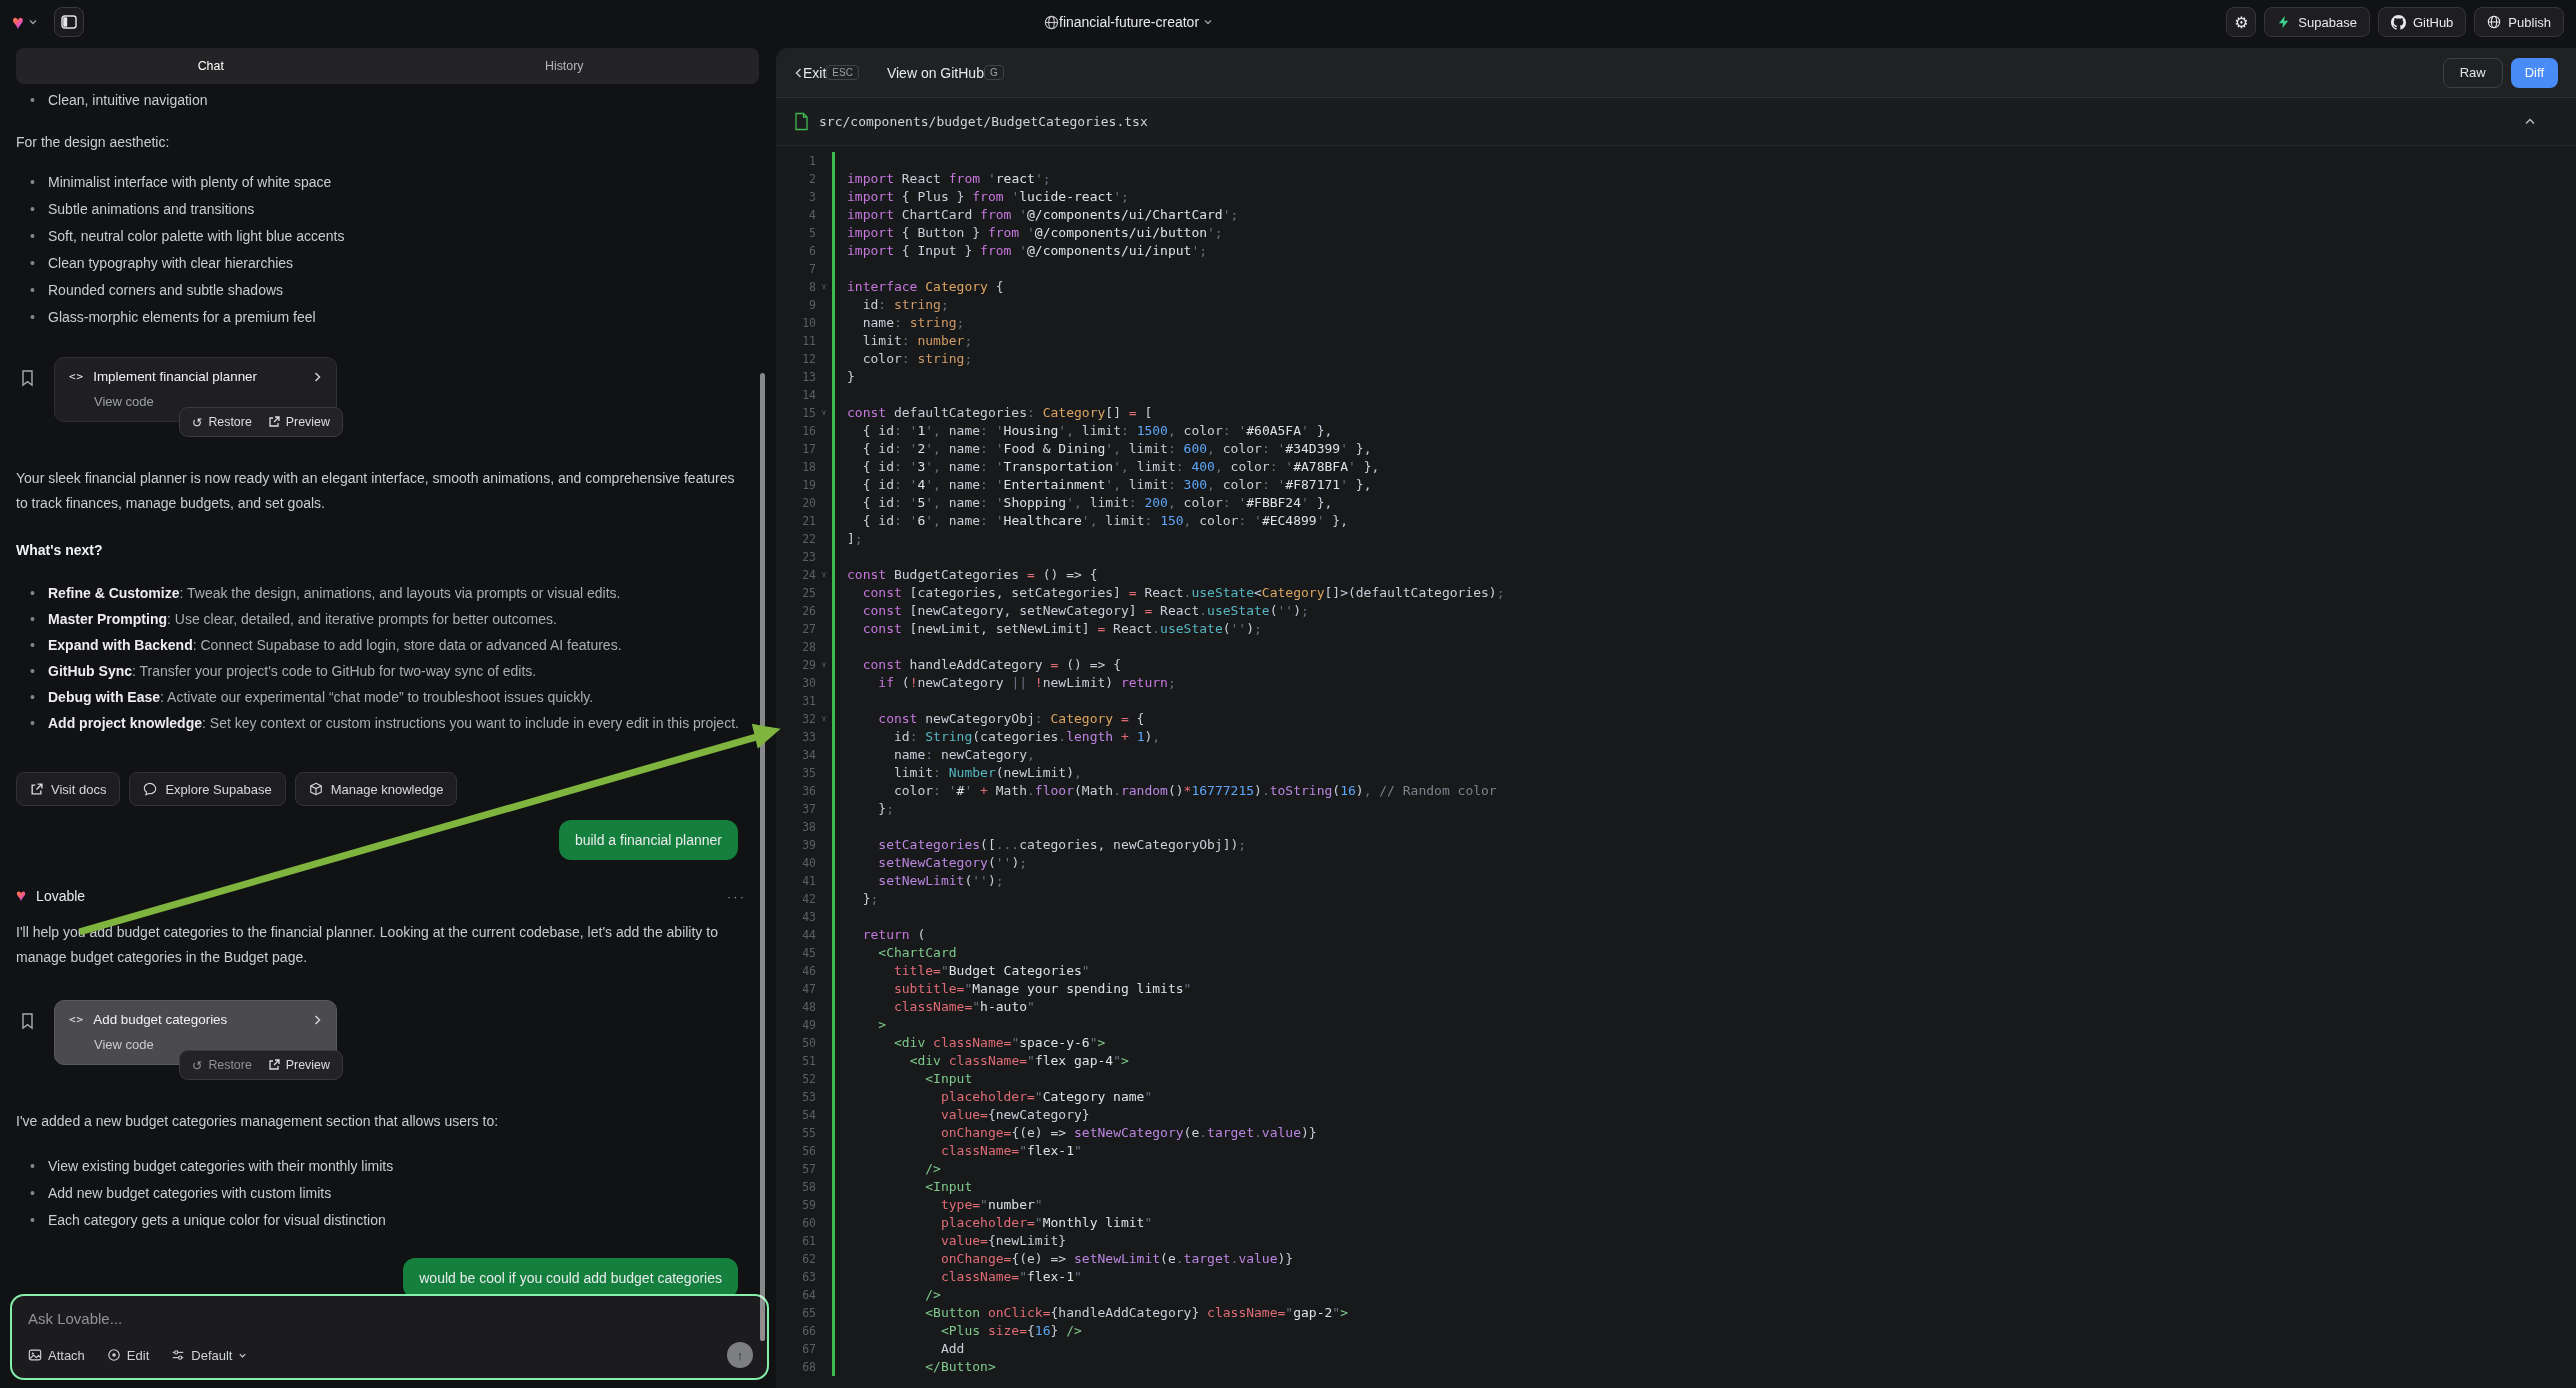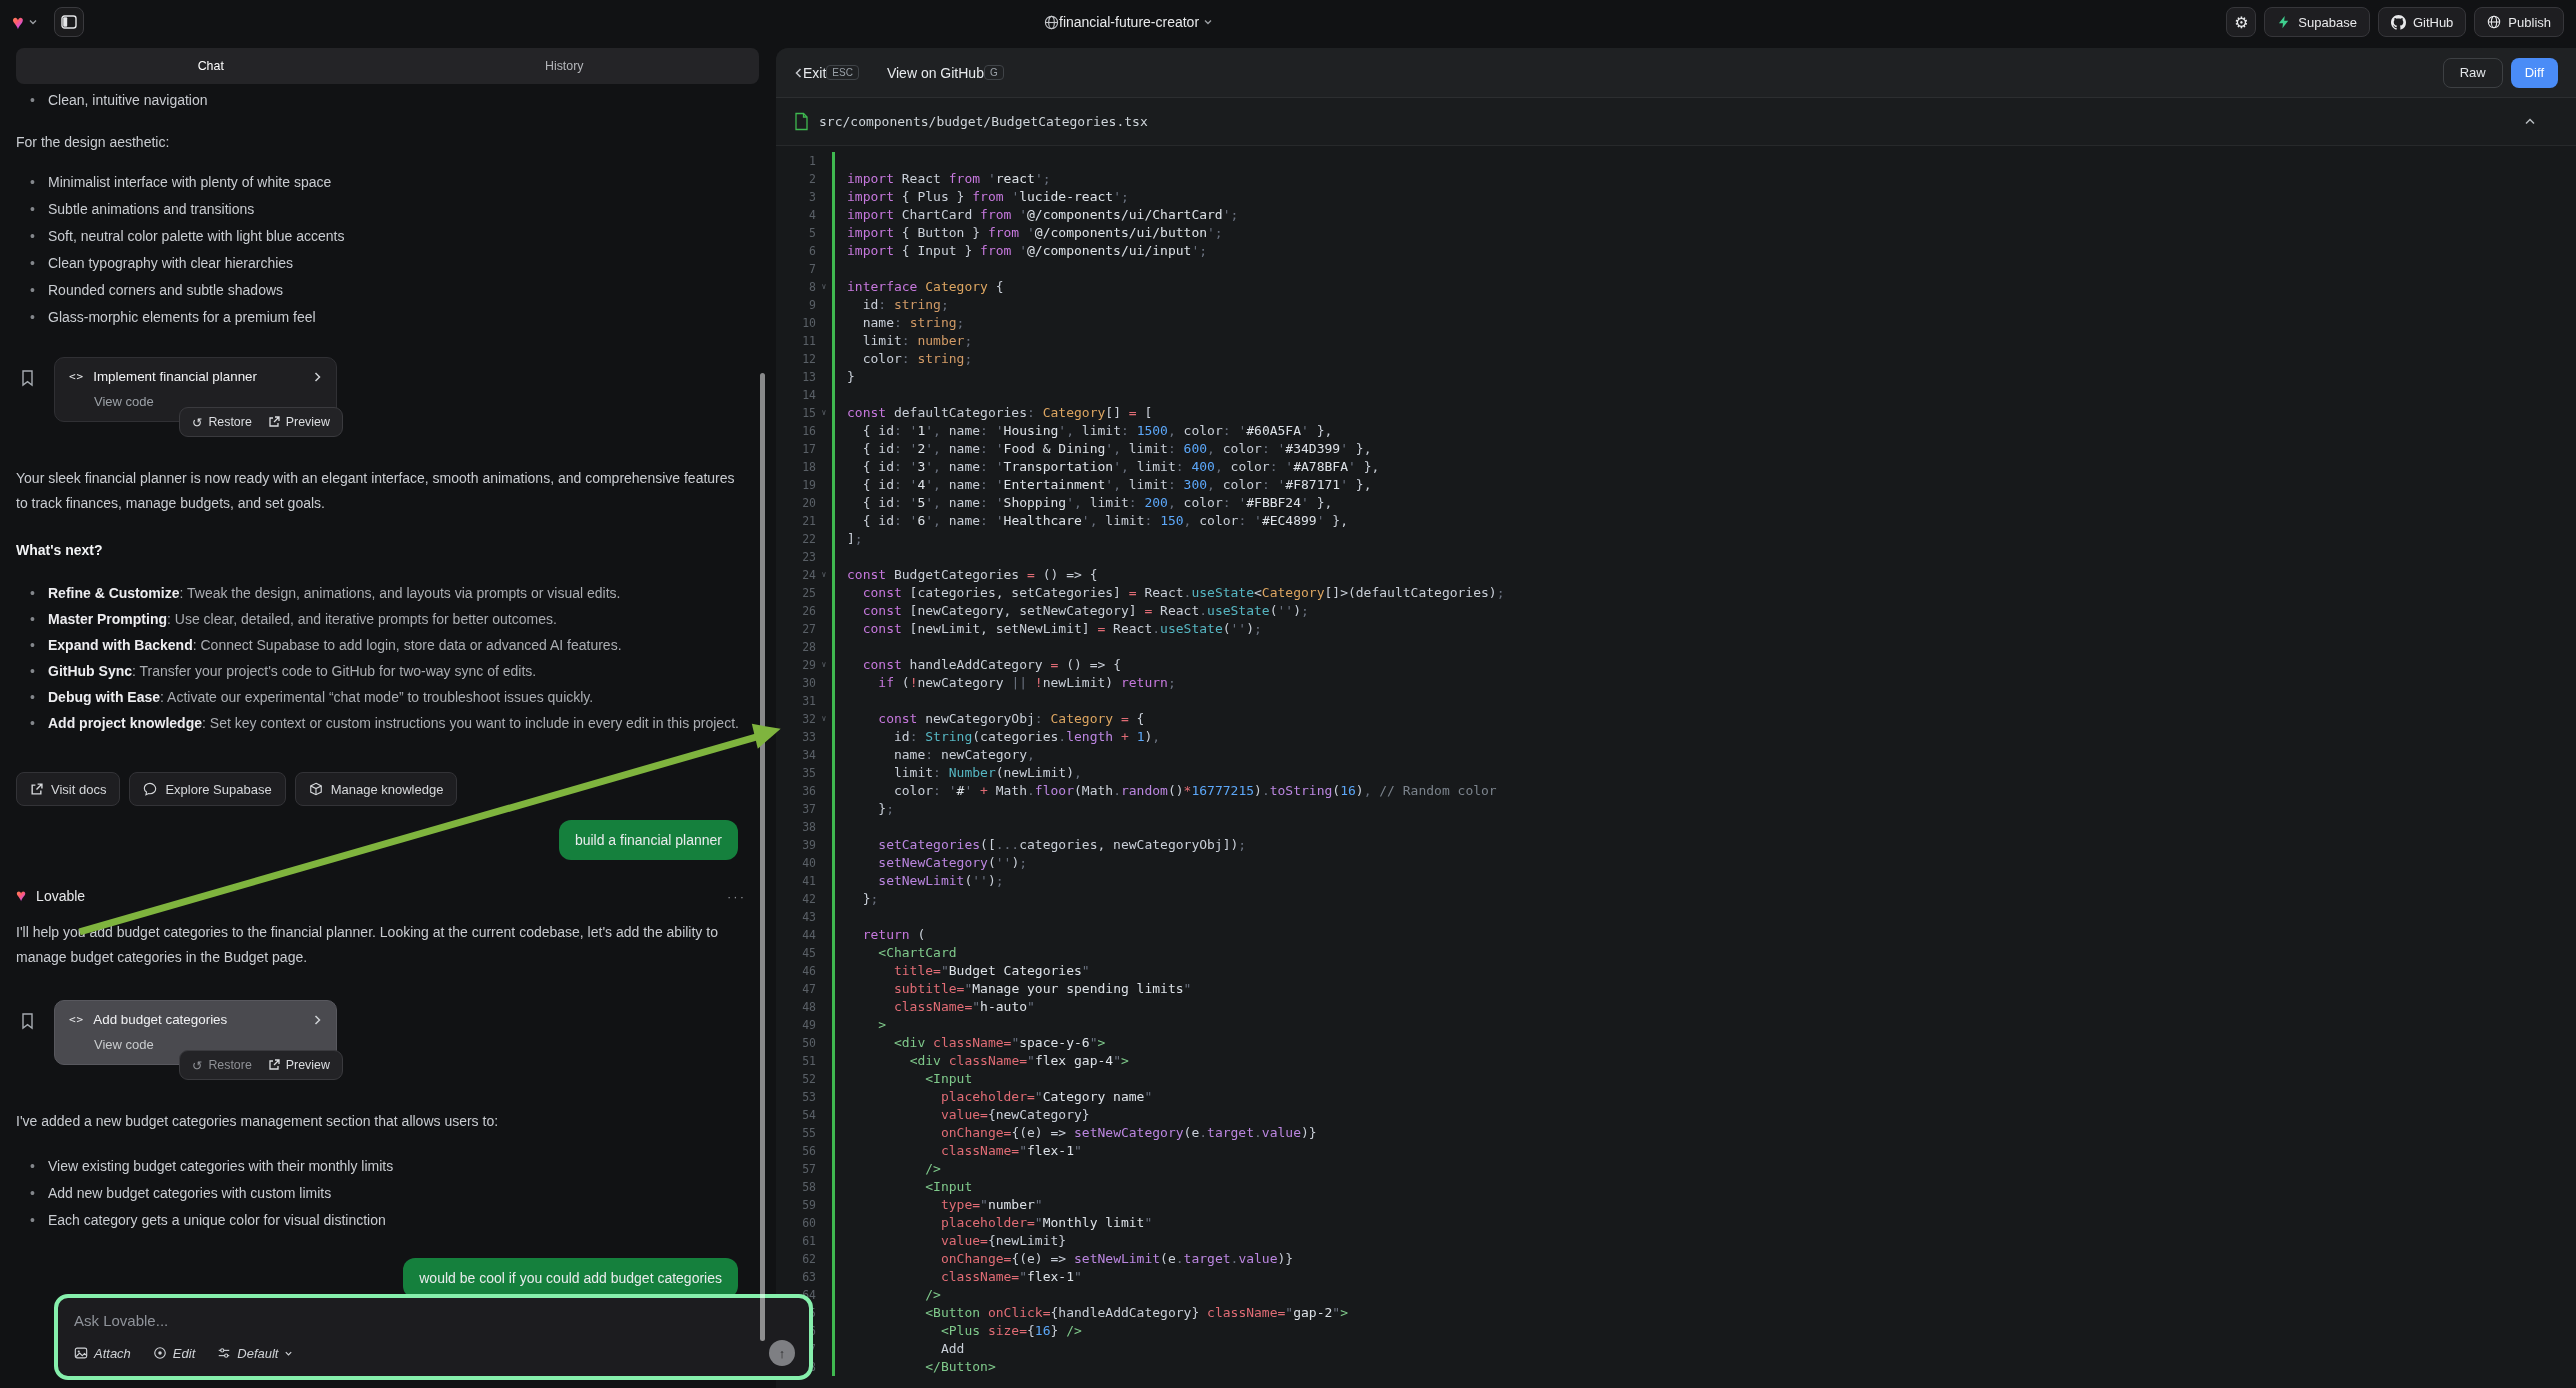--- a/index.html
+++ b/index.html
@@ -76,27 +76,27 @@
   
   .lov-row { margin-top:26px; display:flex; align-items:center; }
   .lov-heart { font-size:17px;
     background:linear-gradient(135deg,#ffa24b 0%,#ff5e69 45%,#c84bff 75%,#5b7cfa 100%);
     -webkit-background-clip:text; background-clip:text; color:transparent; }
   .lov-name { margin-left:10px; color:#e8e9eb; }
   .lov-dots { margin-left:auto; color:#909298; letter-spacing:2px; font-size:13px; }
 
   
   .composer { position:absolute; left:10px; bottom:8px; width:759px; height:86px; background:#1c1c1f;
-    border:4px solid #86efac; border-radius:14px; padding:14px 16px 10px;margin-left:44px; }
+    border:2px solid #86efac; border-radius:14px; padding:14px 16px 10px; }
   .ask { width:100%; background:transparent; border:none; outline:none; color:#e8e9eb; font-size:15px;
     font-family:"Liberation Sans", sans-serif; }
   .ask::placeholder { color:#8f939a; }
   .composer-bar { position:absolute; left:16px; right:14px; bottom:10px; display:flex; align-items:center;
     gap:22px; font-size:13px; color:#cfd2d6; }
-  .comp-item { display:flex; align-items:center; gap:6px;font-style:italic; }
+  .comp-item { display:flex; align-items:center; gap:6px; }
   .send { margin-left:auto; width:26px; height:26px; border-radius:50%; background:#7e7f83;
     display:flex; align-items:center; justify-content:center; color:#1d1d1f; font-size:13px; font-weight:bold; }
 
   .chat-scrollbar { position:absolute; right:11px; top:329px; width:5px; height:968px;
     background:rgba(255,255,255,.5); border-radius:3px; }
 
   
   .codecard { flex:1; margin-top:4px; background:#17191b; border-radius:12px 0 0 0; overflow:hidden;
     display:flex; flex-direction:column; }
   .code-header { height:50px; flex:none; background:#1f2123; border-bottom:1px solid #2c2e30;

